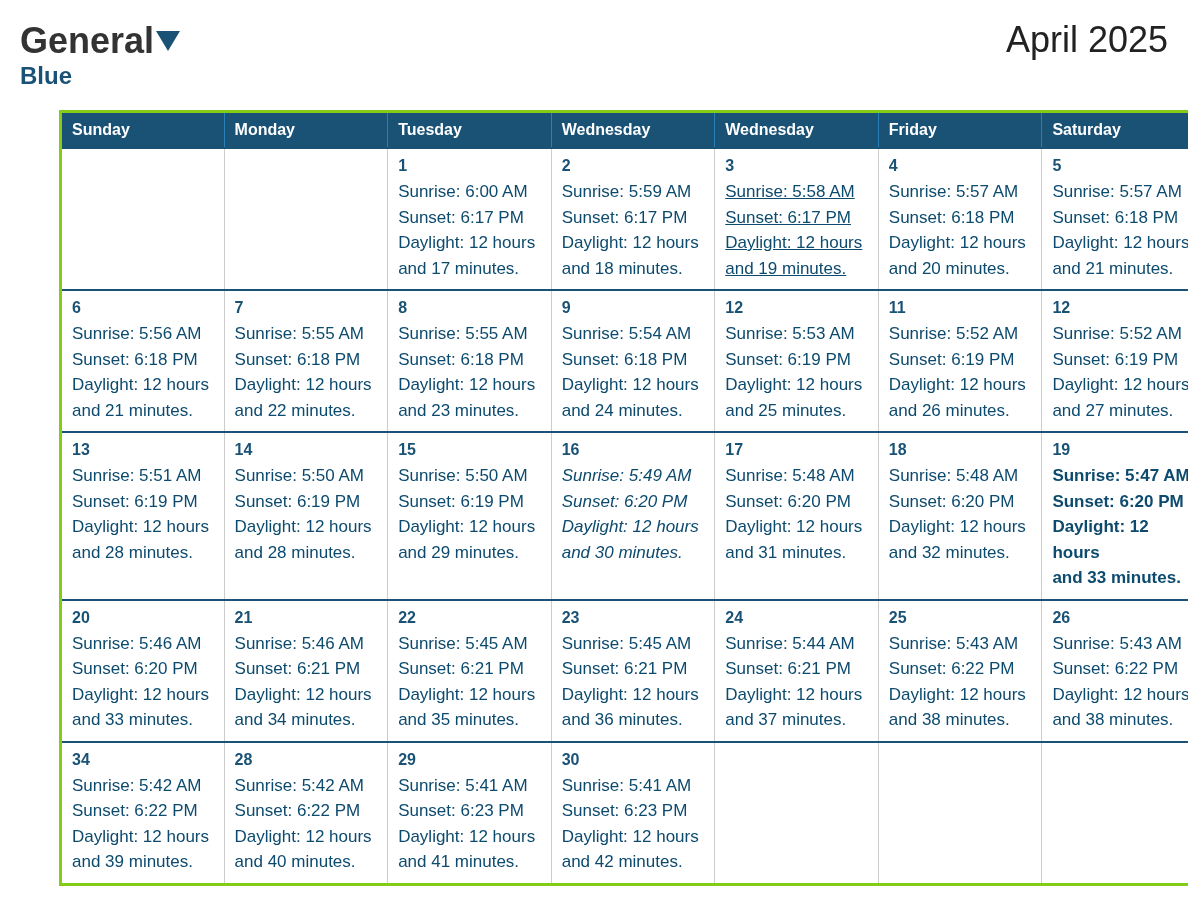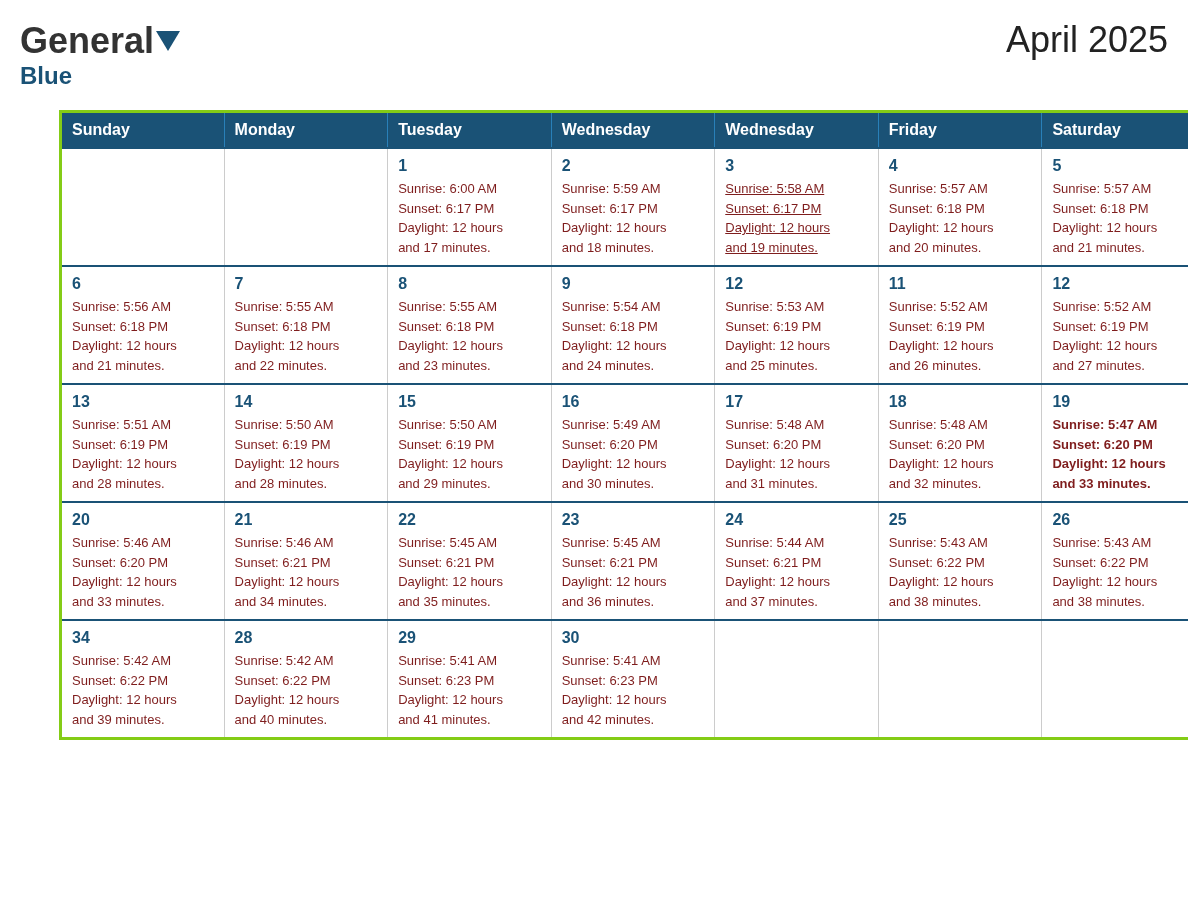--- a/index.html
+++ b/index.html
@@ -82,22 +82,22 @@
     .calendar tbody tr td:last-child { border-right: none; }
     .calendar tbody tr td.empty { background: #fff; }
     .day-number {
       font-size: 16px;
       font-weight: bold;
       color: #1a5276;
       display: block;
       margin-bottom: 4px;
     }
     .day-info {
-      font-size: 13px;
-      color: #7f1d1d;
+      font-size: 17px;
+      color: #0c4a6e;
       line-height: 1.5;
     }
   </style>
 </head>
 <body>
 
 <div class="header">
   <div class="logo">
     <div class="logo-text">
       <span class="logo-general">General</span>
@@ -232,21 +232,21 @@
         </td>
         <td>
           <span class="day-number">15</span>
           <div class="day-info" style="white-space: pre-line;">Sunrise: 5:50 AM
 Sunset: 6:19 PM
 Daylight: 12 hours
 and 29 minutes.</div>
         </td>
         <td>
           <span class="day-number">16</span>
-          <div class="day-info" style="white-space: pre-line;">Sunrise: 5:49 AM
+          <div class="day-info" style="white-space: pre-line; font-style: italic;">Sunrise: 5:49 AM
 Sunset: 6:20 PM
 Daylight: 12 hours
 and 30 minutes.</div>
         </td>
         <td>
           <span class="day-number">17</span>
           <div class="day-info" style="white-space: pre-line;">Sunrise: 5:48 AM
 Sunset: 6:20 PM
 Daylight: 12 hours
 and 31 minutes.</div>

